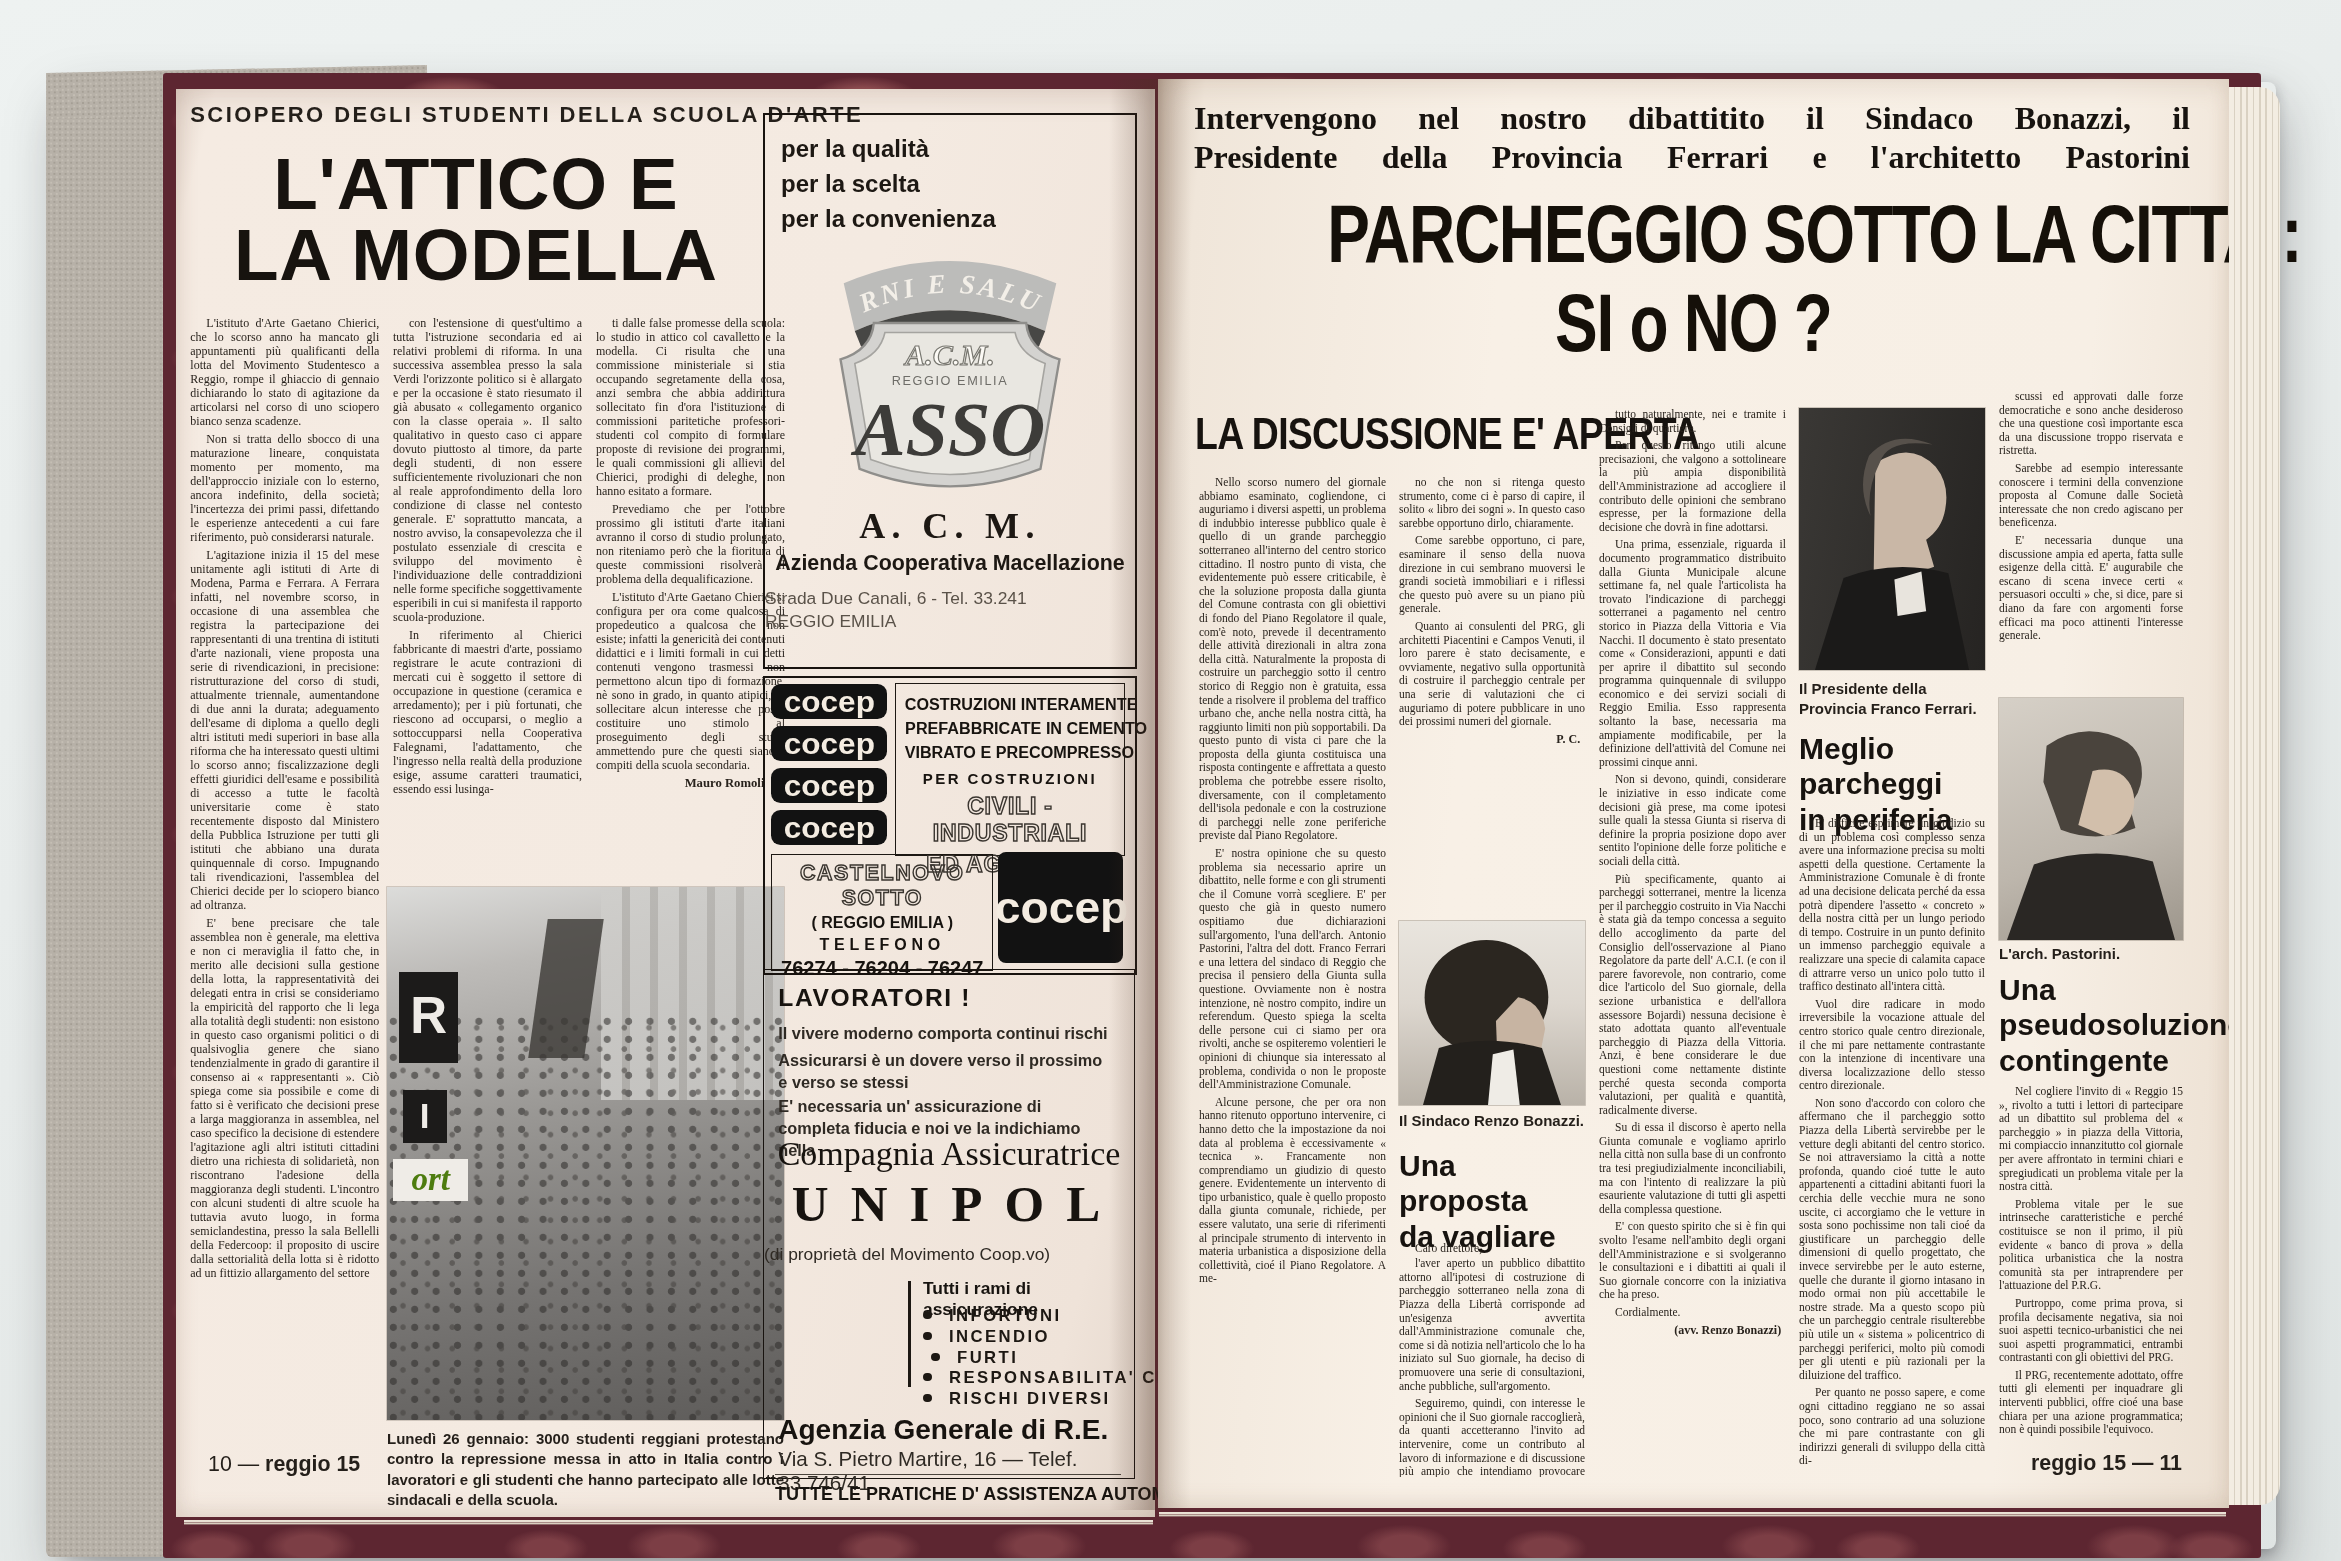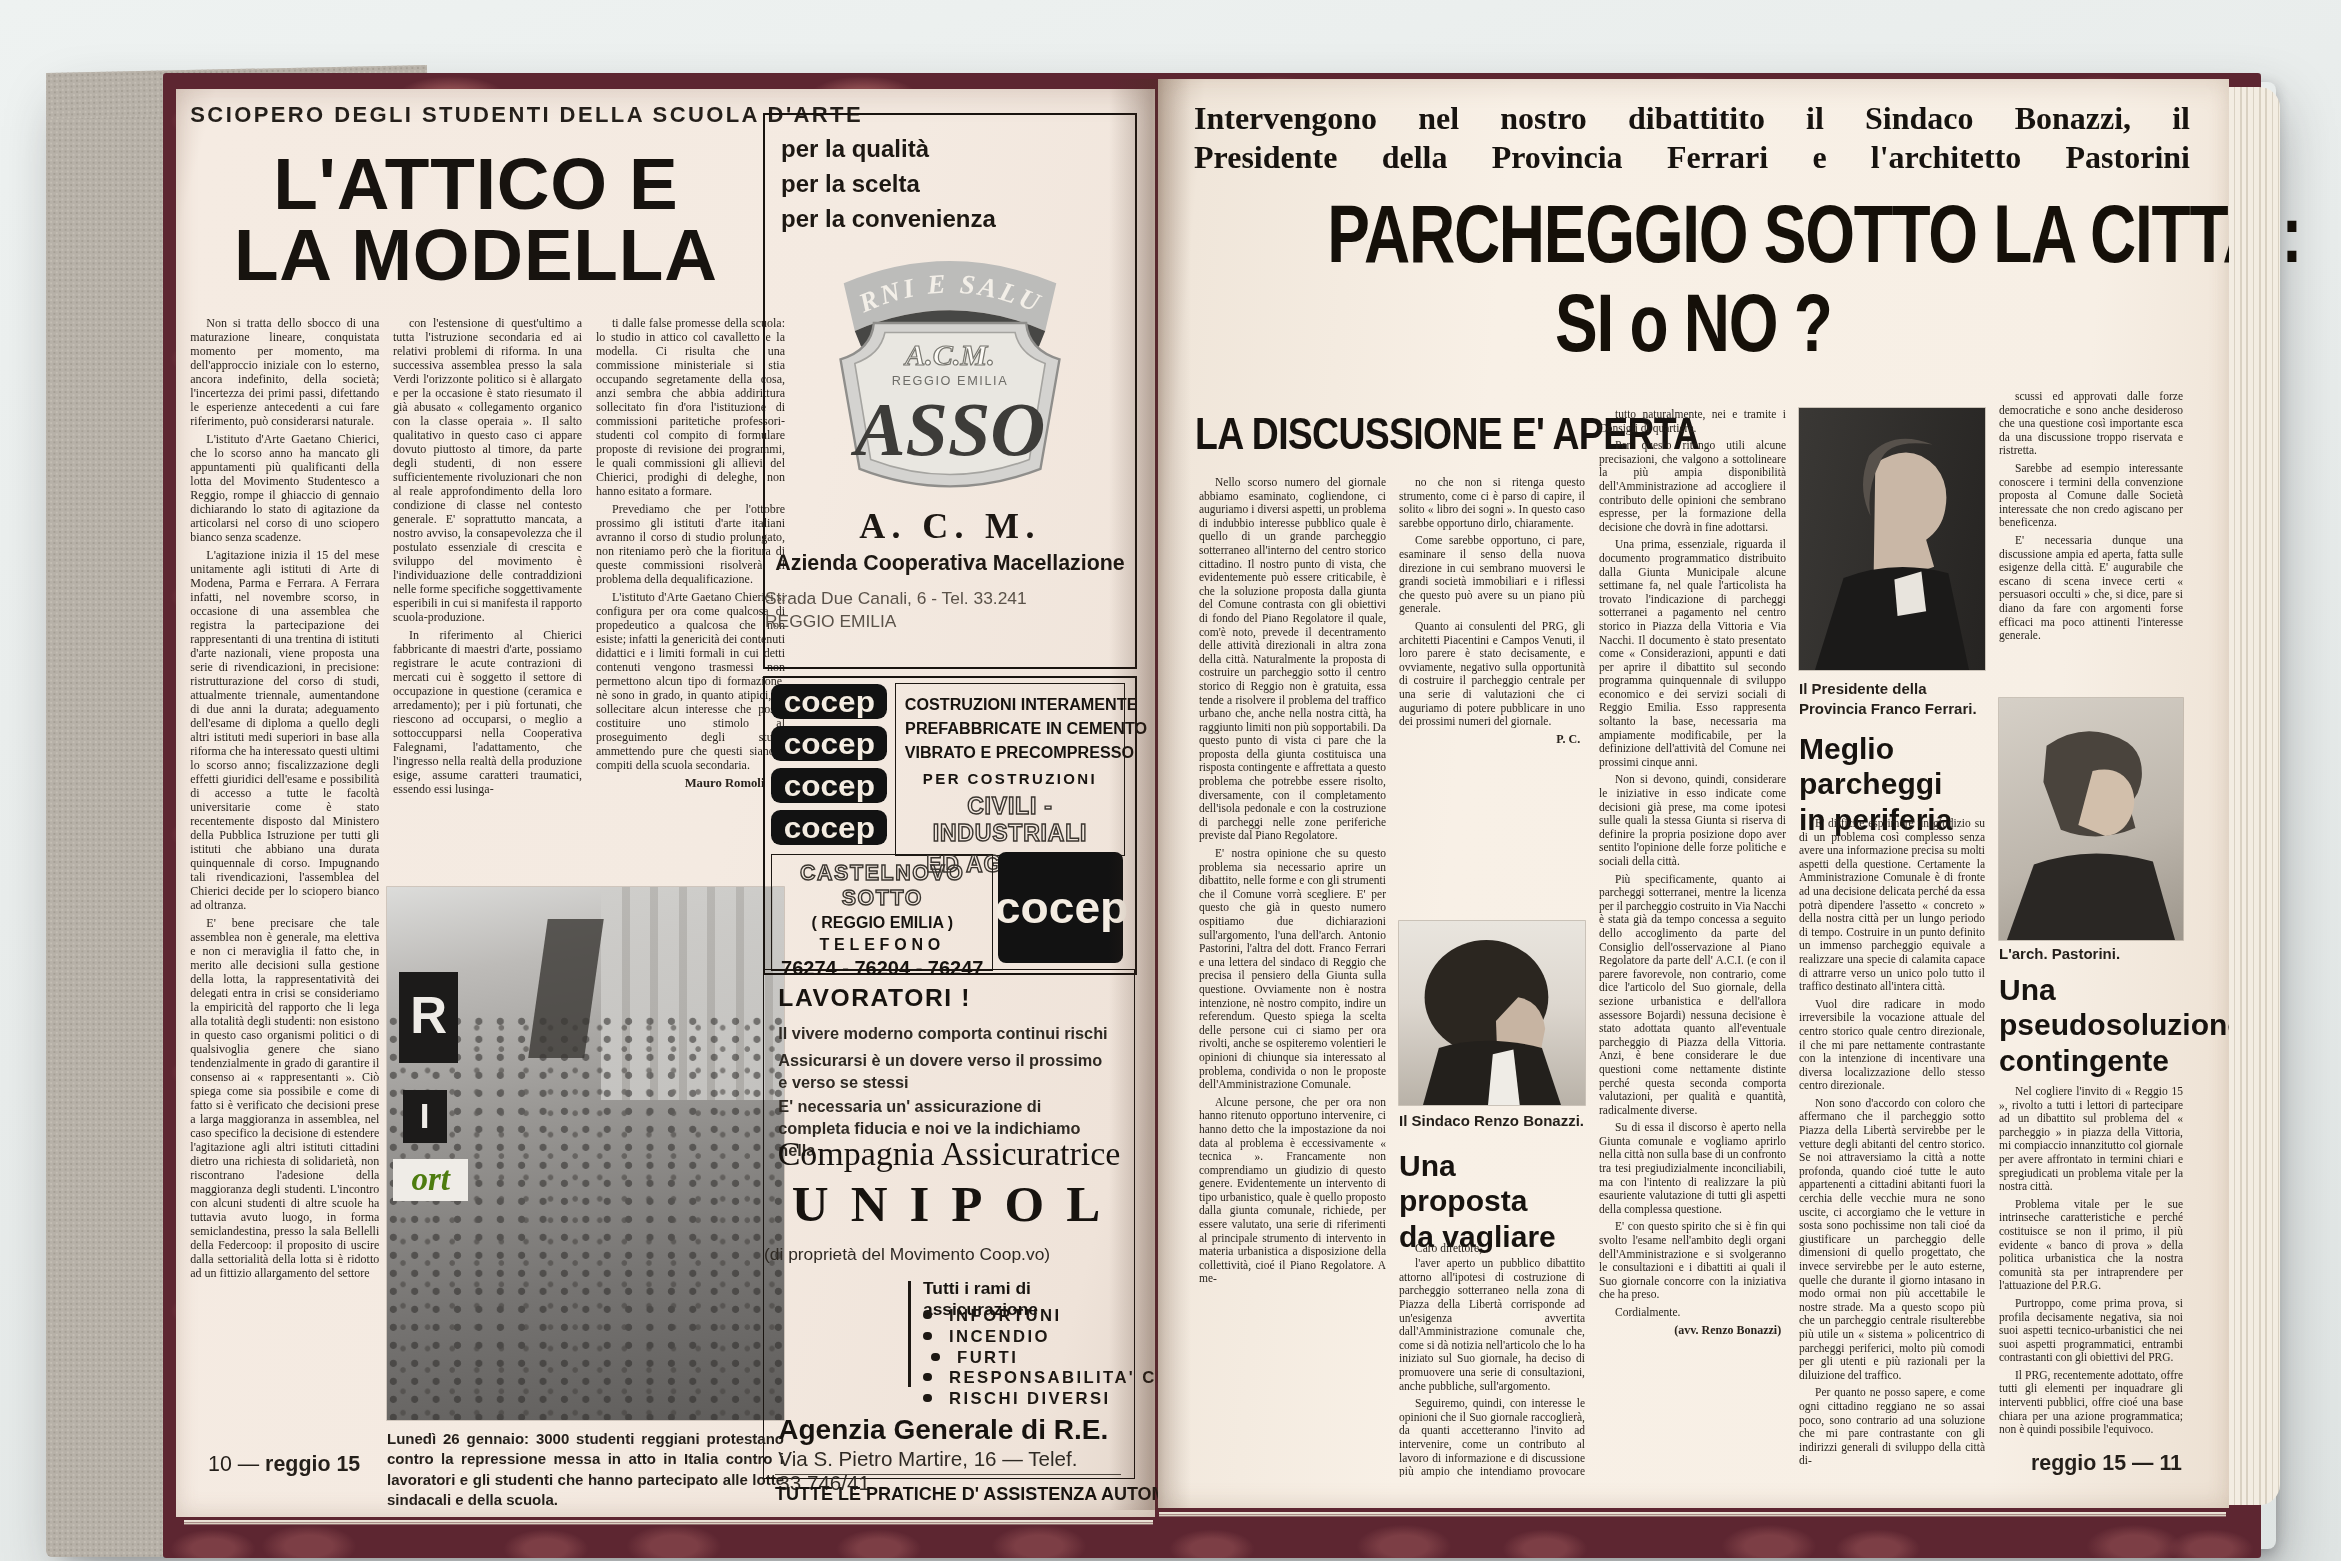--- a/index.html
+++ b/index.html
@@ -99,22 +99,22 @@
   <div class="page page-left" style="left:176px;top:89px;width:979px;height:1428px;">
 
     <div class="abs big-title-left" style="left:14.3px;top:60px;width:571px;">
       <div>L'ATTICO E</div>
       <div>LA MODELLA</div>
     </div>
 
     <div class="abs kicker-left" style="left:14.3px;top:12.7px;width:920px;">SCIOPERO DEGLI STUDENTI DELLA SCUOLA D'ARTE</div>
 
     <div class="abs body-text body-left" style="left:14.3px;top:227px;width:189px;height:1159px;">
+      <p>L'istituto d'Arte Gaetano Chierici, che lo scorso anno ha mancato gli appuntamenti più qualificanti della lotta del Movimento Studentesco a Reggio, rompe il ghiaccio di gennaio dichiarando lo stato di agitazione da articolarsi nel corso di uno sciopero bianco senza scadenze.</p>
       <p>Non si tratta dello sbocco di una maturazione lineare, conquistata momento per momento, ma dell'approccio iniziale con lo esterno, ancora indefinito, della società; l'incertezza dei primi passi, difettando le esperienze antecedenti a cui fare riferimento, può considerarsi naturale.</p>
-      <p>L'istituto d'Arte Gaetano Chierici, che lo scorso anno ha mancato gli appuntamenti più qualificanti della lotta del Movimento Studentesco a Reggio, rompe il ghiaccio di gennaio dichiarando lo stato di agitazione da articolarsi nel corso di uno sciopero bianco senza scadenze.</p>
       <p>L'agitazione inizia il 15 del mese unitamente agli istituti di Arte di Modena, Parma e Ferrara. A Ferrara infatti, nel novembre scorso, in occasione di una assemblea che registra la partecipazione dei rappresentanti di una trentina di istituti d'arte nazionali, viene proposta una serie di rivendicazioni, in precisione: ristrutturazione del corso di studi, attualmente triennale, aumentandone di due anni la durata; adeguamento dell'esame di diploma a quello degli altri istituti medi superiori in base alla riforma che ha interessato questi ultimi lo scorso anno; fiscalizzazione degli effetti giuridici dell'esame e possibilità di accesso a tutte le facoltà universitarie come è stato recentemente disposto dal Ministero della Pubblica Istruzione per tutti gli istituti che abbiano una durata quinquennale di corso. Impugnando tali rivendicazioni, l'assemblea del Chierici decide per lo sciopero bianco ad oltranza.</p>
       <p>E' bene precisare che tale assemblea non è generale, ma elettiva e non ci meraviglia il fatto che, in merito alle decisioni sulla gestione della lotta, la rappresentatività dei delegati entra in crisi se consideriamo la empiricità del rapporto che li lega alla totalità degli studenti: non esistono in questo caso organismi politici o di qualsivoglia genere che siano tendenzialmente in grado di garantire il consenso ai « rappresentanti ». Ciò spiega come sia possibile e come di fatto si è verificato che decisioni prese a larga maggioranza in assemblea, nel caso specifico la decisione di estendere l'agitazione agli altri istituti cittadini dietro una richiesta di solidarietà, non riscontrano l'adesione della maggioranza degli studenti. L'incontro con alcuni studenti di altre scuole ha tuttavia avuto luogo, in forma semiclandestina, presso la sala Bellelli della Federcoop: il proposito di uscire dalla settorialità della lotta si è ridotto ad un fittizio allargamento del settore</p>
     </div>
 
     <div class="abs body-text body-left" style="left:217px;top:227px;width:189px;height:573px;">
       <p>con l'estensione di quest'ultimo a tutta l'istruzione secondaria ed ai relativi problemi di riforma. In una successiva assemblea presso la sala Verdi l'orizzonte politico si è allargato e per la occasione è stato riesumato il già abusato « collegamento organico con la classe operaia ». Il salto qualitativo in questo caso ci appare dovuto piuttosto al timore, da parte degli studenti, di non essere sufficientemente rivoluzionari che non al reale approfondimento della loro condizione di classe nel contesto generale. E' soprattutto mancata, a nostro avviso, la consapevolezza che il postulato essenziale di crescita e sviluppo del movimento è l'individuazione delle contraddizioni nelle forme specifiche soggettivamente esperibili in cui si manifesta il rapporto scuola-produzione.</p>
       <p>In riferimento al Chierici fabbricante di maestri d'arte, possiamo registrare le acute contrazioni di mercati cui è soggetto il settore di occupazione in questione (ceramica e arredamento); per i più fortunati, che riescono ad occuparsi, o meglio a sottoccupparsi nella Cooperativa Falegnami, l'adattamento, che l'ingresso nella realtà della produzione esige, assume caratteri traumatici, essendo essi lusinga-</p>
     </div>
 
     <div class="abs body-text body-left" style="left:420px;top:227px;width:189px;height:555px;">

